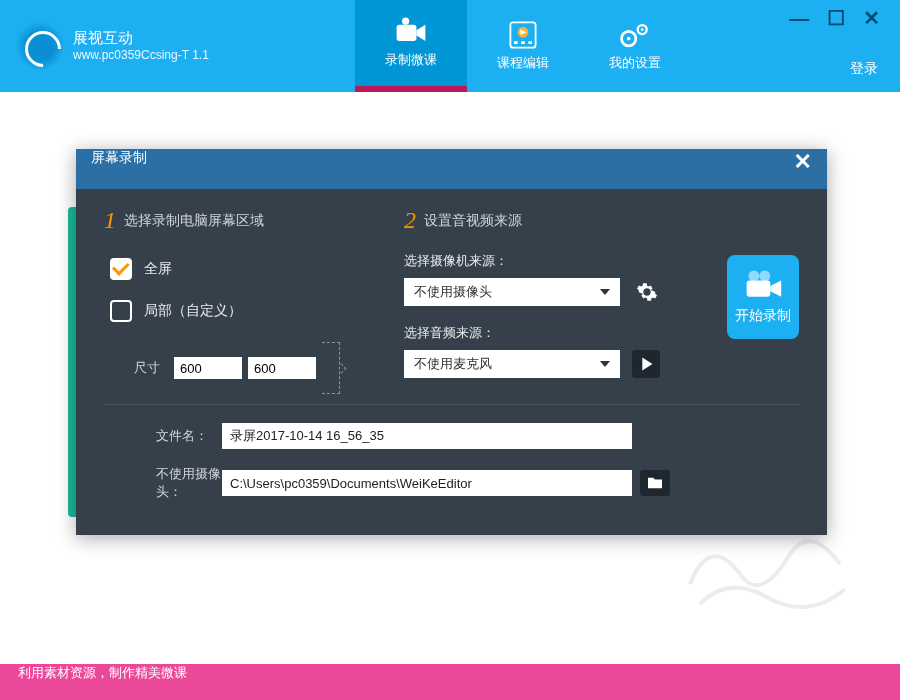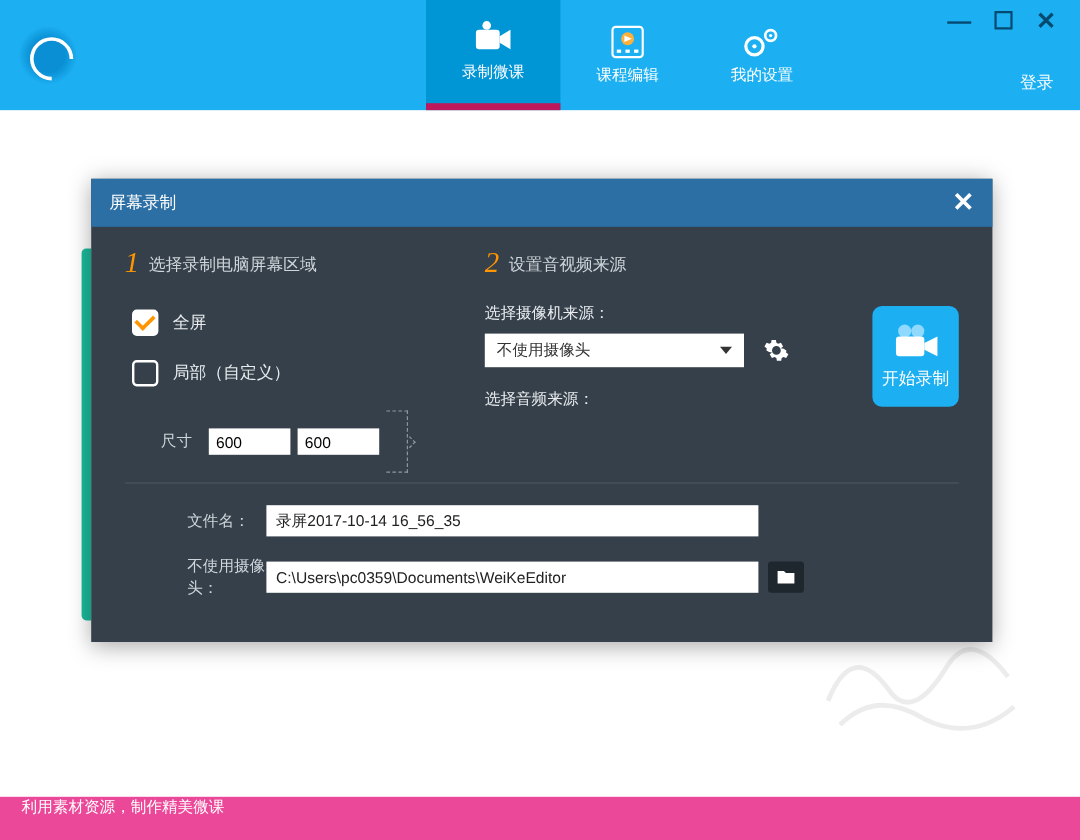--- a/index.html
+++ b/index.html
@@ -15,21 +15,21 @@
 .nav-item.active{background:#0096d6;border-bottom:6px solid #be185d}
 .nav-icon{width:36px;height:30px;margin-bottom:4px;display:flex;align-items:center;justify-content:center}
 .nav-icon svg{width:36px;height:30px}
 .win-controls{position:absolute;right:20px;top:8px;display:flex;gap:18px;color:#044a70;font-weight:bold}
 .win-controls span{cursor:pointer;font-size:20px;line-height:1}
 .login-btn{position:absolute;right:22px;top:60px;color:#fff;font-size:14px;cursor:pointer}
 .body-area{height:572px;background:#fff;position:relative}
 .watermark{position:absolute;right:30px;bottom:40px;width:200px;height:120px;opacity:.07;pointer-events:none}
 .wm-stroke{stroke:#000;stroke-width:4;fill:none}
 .dialog{position:absolute;left:76px;top:57px;width:751px;height:386px;background:#36404a;box-shadow:0 3px 18px rgba(0,0,0,.35)}
-.dialog-title{height:40px;background:#2b6fa5;color:#fff;display:flex;align-items:center;padding:0 15px;font-size:14px;justify-content:space-between}
+.dialog-title{height:40px;background:#2b6fa5;color:#fff;display:flex;padding:0 15px;font-size:14px;justify-content:space-between}
 .close-x{font-size:22px;cursor:pointer;font-weight:bold}
 .dialog-body{padding:18px 28px 0 28px;color:#cfd5da;position:relative}
 .step-row{display:flex;margin-bottom:18px}
 .step{display:flex;align-items:center;font-size:14px}
 .step-num{font-size:24px;color:#ff9500;font-style:italic;margin-right:8px;font-family:Georgia,serif}
 .step1{width:300px}
 .content-row{display:flex}
 .left-col{width:300px;padding-top:6px}
 .chk-row{display:flex;align-items:center;margin-bottom:20px;padding-left:6px}
 .chk{width:22px;height:22px;border:2px solid #fff;border-radius:4px;margin-right:12px;display:flex;align-items:center;justify-content:center;cursor:pointer}
@@ -60,20 +60,24 @@
 .folder-btn svg{width:18px;height:14px;fill:#fff}
 .green-tab{position:absolute;left:68px;top:115px;width:8px;height:310px;background:#1abc9c;border-radius:4px 0 0 4px}
 .footer{position:absolute;bottom:0;left:0;right:0;height:36px;background:#ec4899;color:#fff;font-size:13px;display:flex;align-items:flex-start;padding-left:18px}
 </style>
 </head>
 <body>
 
 <div class="header">
   <div class="logo-area">
     <div class="logo-icon"></div>
+    <div class="logo-text">
+      <div>展视互动</div>
+      <div class="sub">www.pc0359Ccsing-T 1.1</div>
+    </div>
   </div>
   <div class="nav">
     <div class="nav-item active">
       <div class="nav-icon">
         <svg viewBox="0 0 40 32">
             <rect x="4" y="8" width="22" height="18" rx="3" fill="#fff"></rect>
             <path d="M26 14 L36 8 L36 26 L26 20 Z" fill="#fff"></path>
             <circle cx="14" cy="4" r="4" fill="#fff"></circle>
           </svg>
       </div>
@@ -165,20 +169,31 @@
               <span>不使用摄像头</span>
               <span class="dd-arrow"></span>
             </div>
             <div class="icon-btn">
               <svg viewBox="0 0 24 24">
                   <path d="M12 8a4 4 0 100 8 4 4 0 000-8zm9 4a9 9 0 01-.2 1.9l2.1 1.6-2 3.5-2.5-1a7 7 0 01-1.6.9l-.4 2.6h-4l-.4-2.6a7 7 0 01-1.6-.9l-2.5 1-2-3.5 2.1-1.6A9 9 0 013 12a9 9 0 01.2-1.9L1.1 8.5l2-3.5 2.5 1a7 7 0 011.6-.9L7.6 2.5h4l.4 2.6a7 7 0 011.6.9l2.5-1 2 3.5-2.1 1.6A9 9 0 0121 12z"></path>
                 </svg>
             </div>
           </div>
           <div class="src-label">选择音频来源：</div>
+          <div class="src-row">
+            <div class="dropdown">
+              <span>不使用麦克风</span>
+              <span class="dd-arrow"></span>
+            </div>
+            <div class="icon-btn dark">
+              <svg viewBox="0 0 24 24">
+                  <path d="M8 5v14l11-7z"></path>
+                </svg>
+            </div>
+          </div>
         </div>
       </div>
 
       <div class="record-btn">
         <svg viewBox="0 0 44 34">
           <circle cx="12" cy="7" r="6" fill="#8fd9ff"></circle>
             <circle cx="24" cy="7" r="6" fill="#8fd9ff"></circle>
           <rect x="4" y="12" width="26" height="18" rx="3" fill="#fff"></rect>
           <path d="M30 18 L42 12 L42 30 L30 24 Z" fill="#fff"></path>
         </svg>

